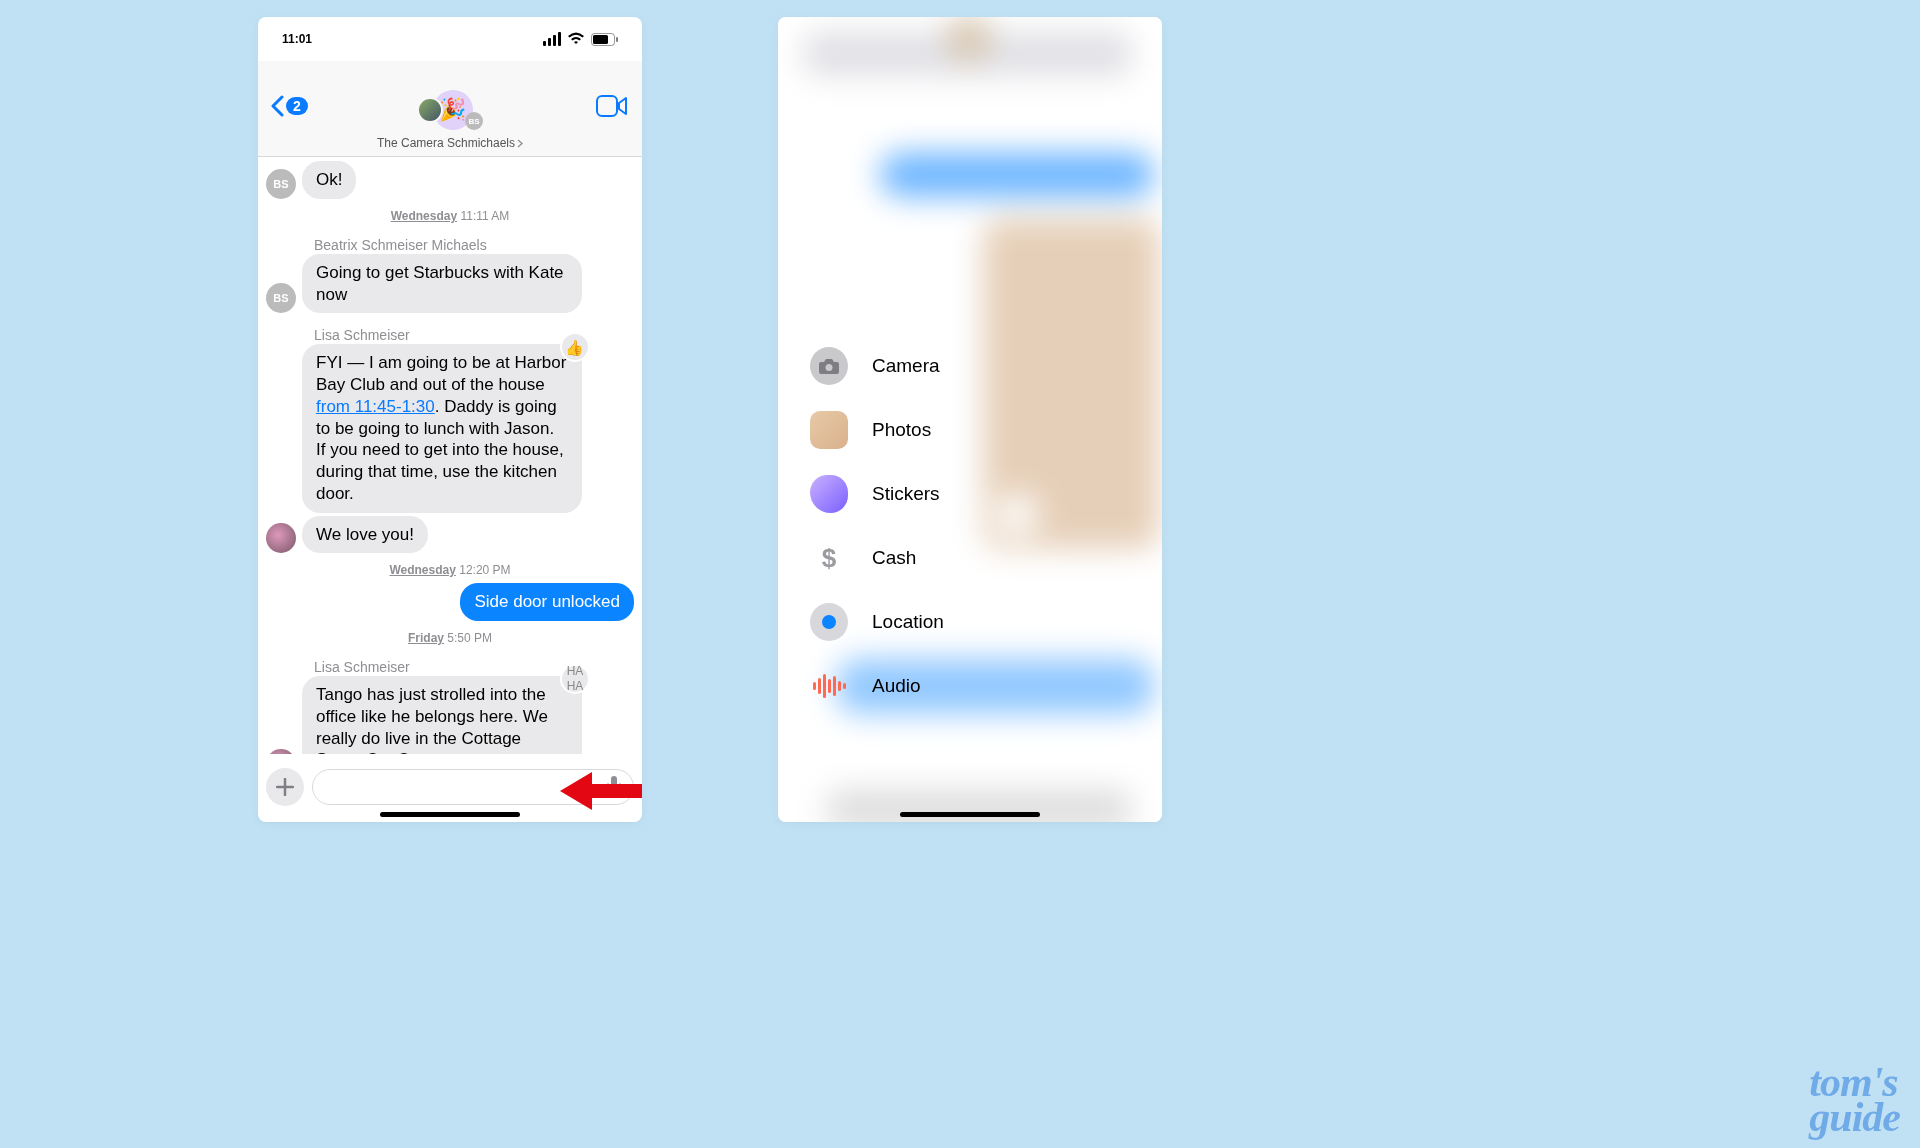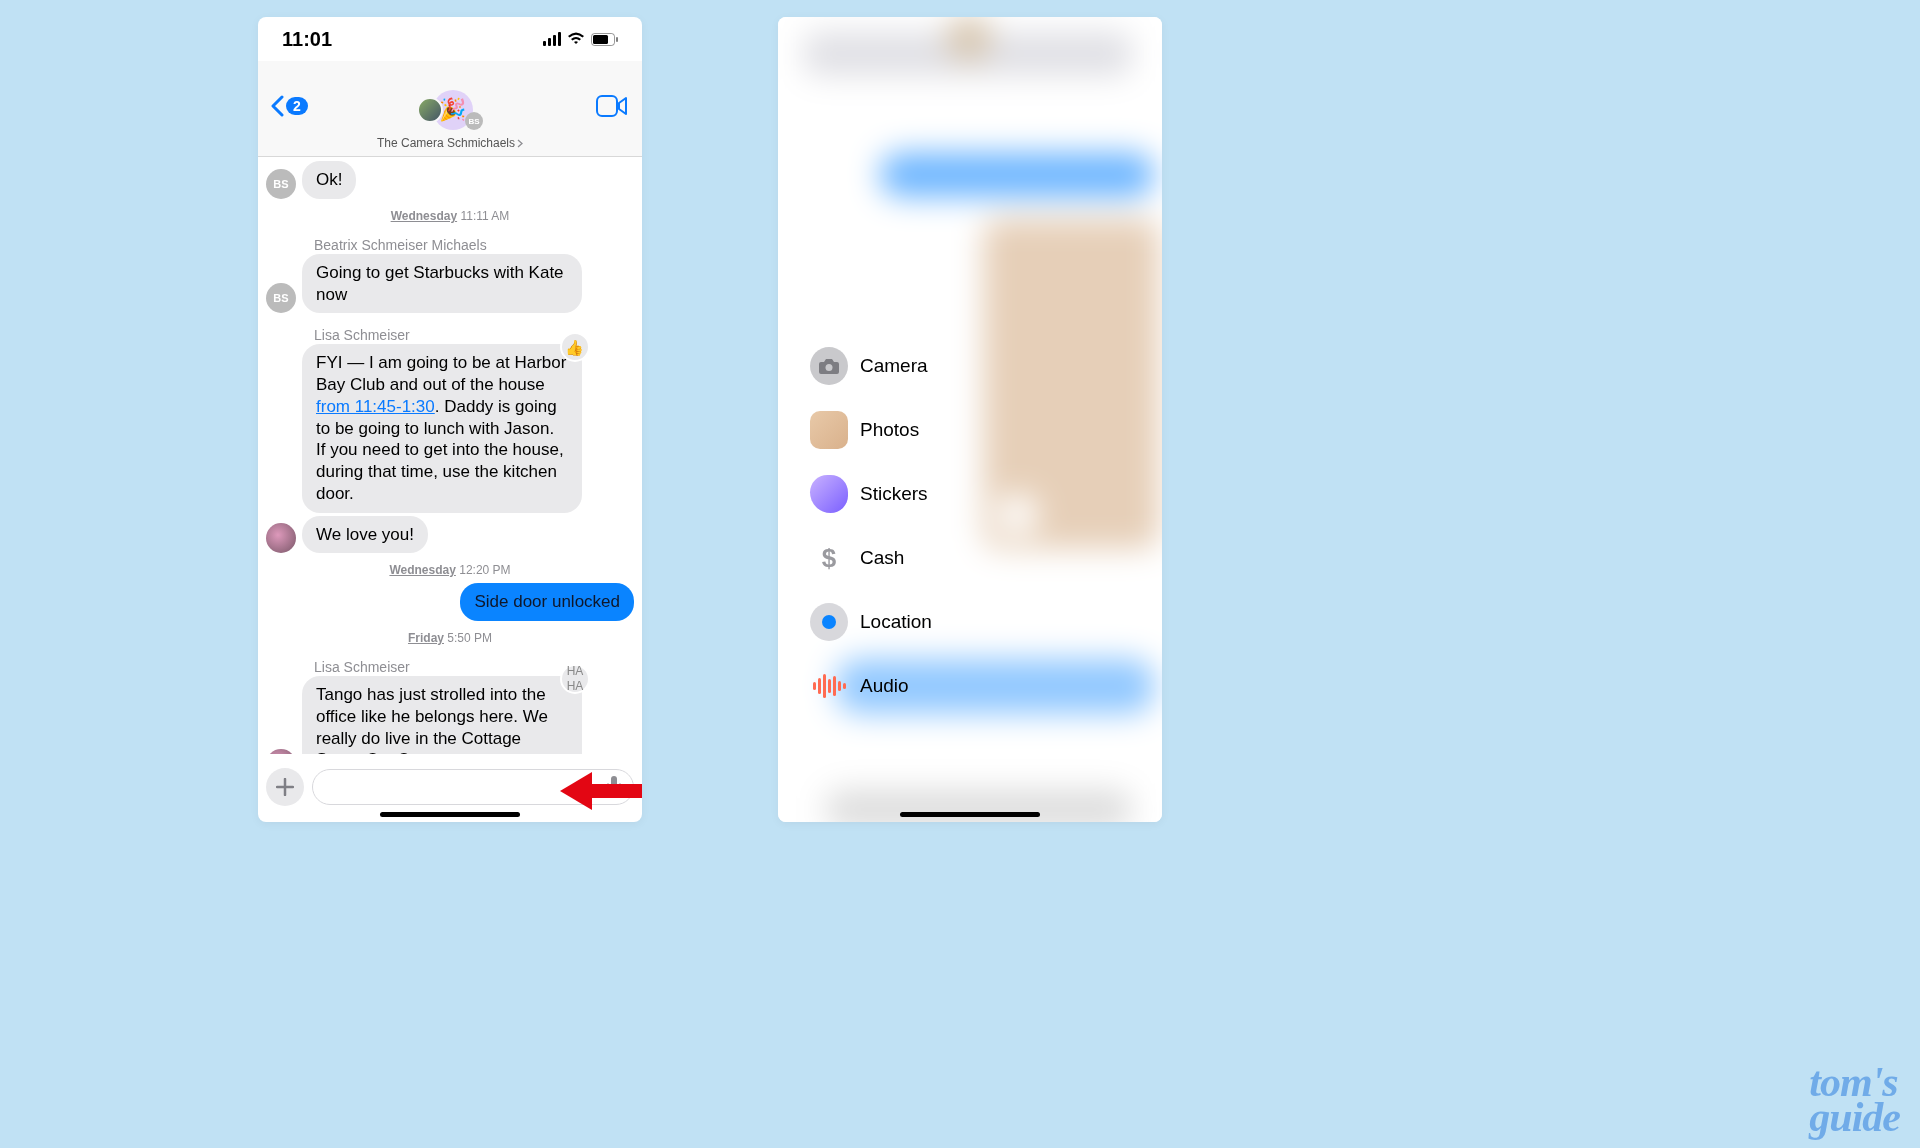--- a/index.html
+++ b/index.html
@@ -23,21 +23,21 @@
   #phone1 { left: 258px; top: 17px; }
   #phone2 { left: 778px; top: 17px; }
 
   
   .statusbar {
     height: 44px;
     display: flex;
     justify-content: space-between;
     align-items: center;
     padding: 0 24px;
-    font-size: 20px;
+    font-size: 12px;
     font-weight: 600;
   }
   .status-icons { display: flex; gap: 6px; align-items: center; }
   .sig-icon { display:inline-flex; align-items:flex-end; gap:2px; }
   .sig-icon span { width:3px; background:#000; border-radius:1px; display:inline-block; }
   .wifi-icon svg, .batt-icon svg { display:block; }
 
   
   .navheader {
     height: 96px;
@@ -86,21 +86,21 @@
     width:30px; height:30px; border-radius:50%; background:#bbb; color:#fff;
     font-size:11px; font-weight:600; display:flex; align-items:center; justify-content:center;
     flex-shrink:0; margin-right:6px;
   }
   .msg-avatar.photo { background: radial-gradient(circle at 40% 40%, #d9b, #756); }
   .msg-spacer { width:36px; flex-shrink:0; }
   .bubble {
     background:#e9e9eb; color:#000; border-radius:18px; padding:8px 14px;
     font-size:17px; line-height:1.28; max-width:280px; position:relative;
   }
-  .bubble.sent { background:#0a84ff; color:#0f172a; }
+  .bubble.sent { background:#0a84ff; color:#ffffff; }
   .bubble a { color:#0a7aff; text-decoration:underline; }
   .sender-label { font-size:14px; color:#8e8e93; margin-left:48px; margin-top:14px; margin-bottom:1px; }
   .time-sep { text-align:center; font-size:12px; color:#8e8e93; margin:10px 0 6px; }
   .time-sep b { font-weight:600; color:#8e8e93;text-decoration:underline; }
   .reaction {
     position:absolute; top:-12px; right:-8px; width:30px; height:30px;
     background:#e9e9eb; border-radius:50%; display:flex; align-items:center; justify-content:center;
     font-size:15px; border:2px solid #fff;
   }
   .reaction.haha { font-size:12px; font-weight:400; color:#888; }
@@ -139,21 +139,21 @@
   #phone2 .blob-msg1 { top:160px; left:110px; width:250px; height:40px; background:#0a84ff; opacity:.6; border-radius:20px; }
   #phone2 .blob-card { top:220px; right:20px; width:160px; height:300px; background:#e6cfb8; }
   #phone2 .blob-card-av { top:470px; right:130px; width:38px; height:38px; border-radius:50%; background:#fff; }
   #phone2 .blob-msg2 { top:620px; left:70px; width:290px; height:50px; background:#0a84ff; opacity:.45; border-radius:22px; }
   #phone2 .blob-input { bottom:30px; left:60px; width:280px; height:36px; background:#ddd; border-radius:18px; }
 
   .attach-menu {
     position:absolute; left:32px; top:330px; right:20px;
     display:flex; flex-direction:column; gap:26px; z-index:5;
   }
-  .attach-row { display:flex; align-items:center; gap:12px; cursor:pointer;text-align:right; }
+  .attach-row { display:flex; align-items:center; gap:24px; cursor:pointer;text-align:right; }
   .attach-icon {
     width:38px; height:38px; display:flex; align-items:center; justify-content:center;
     flex-shrink:0; border-radius:10px; font-size:22px;
   }
   .attach-label { font-size:19px; color:#000; }
   .ic-camera { background:#c9c9cc; color:#7d7d82; border-radius:50%; }
   .ic-photos { background:linear-gradient(135deg,#e8c9a8,#d9b18c); }
   .ic-stickers { background:linear-gradient(135deg,#c9b2ff,#7a5fff); border-radius:50% 50% 50% 60%; }
   .ic-cash { color:#9a9a9f; font-size:26px; font-weight:600; }
   .ic-audio { color:#ff6b52; display:flex; align-items:center; gap:2px; }

